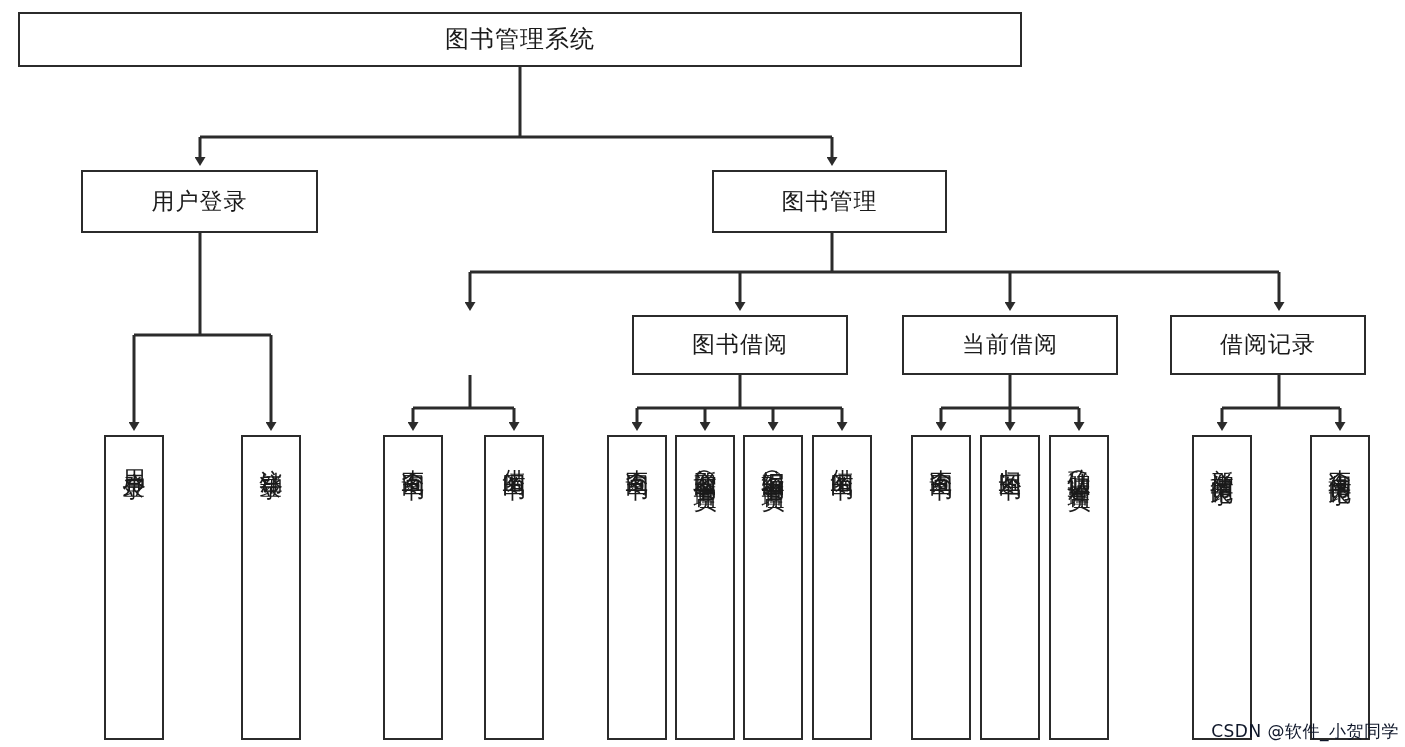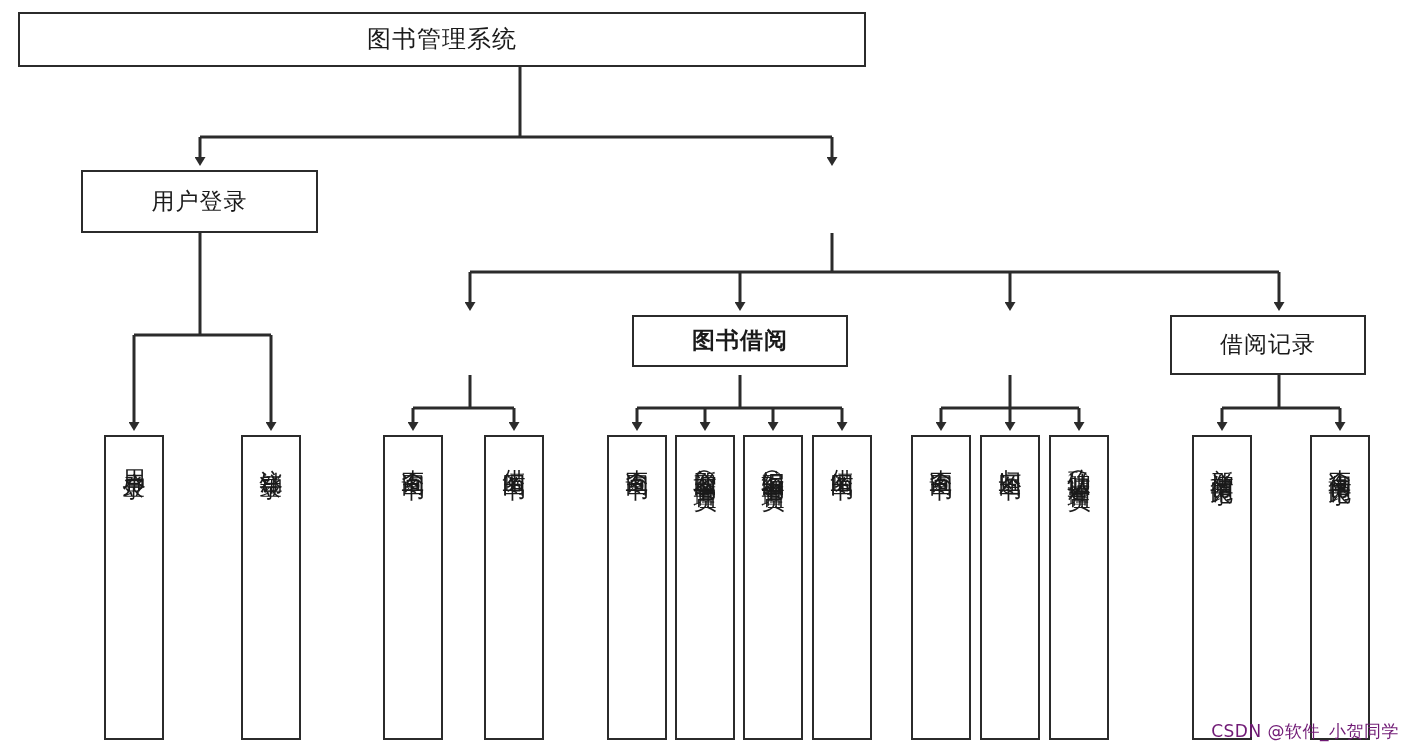--- a/index.html
+++ b/index.html
@@ -57,21 +57,21 @@
     display: block;
   }
   .leaf-g2 .vtext, .leaf-g3 .vtext {
     letter-spacing: 3px;
   }
   #watermark {
     position: absolute;
     right: 6px;
     bottom: 4px;
     font-size: 17px;
-    color: #701a75;
+    color: #0f172a;
     letter-spacing: 0.5px;
     white-space: nowrap;
     pointer-events: none;
   }
 </style>
 </head>
 <body>
 
 <div id="canvas">
 
@@ -118,30 +118,36 @@
       <path d="M1010,408 L1010,423" marker-end="url(#arrow)"></path>
       <path d="M1079,408 L1079,423" marker-end="url(#arrow)"></path>
 
       <path d="M1279,375 L1279,408"></path>
       <path d="M1222,408 L1340,408"></path>
       <path d="M1222,408 L1222,423" marker-end="url(#arrow)"></path>
       <path d="M1340,408 L1340,423" marker-end="url(#arrow)"></path>
     </g>
   </svg>
 
-  <div class="node horiz root" style="left:18px; top:12px; width:848px; height:55px;">
+  <div class="node horiz root" style="left:18px; top:12px; width:1004px; height:55px;">
     <span>图书管理系统</span>
   </div>
 
   <div class="node horiz" style="left:81px; top:170px; width:237px; height:63px;">
     <span>用户登录</span>
   </div>
+  <div class="node horiz" style="left:712px; top:170px; width:235px; height:63px;">
+    <span>图书管理</span>
+  </div>
 
-  <div class="node horiz" style="left:632px; top:315px; width:216px; height:52px;font-weight:bold;">
+  <div class="node horiz" style="left:632px; top:315px; width:216px; height:60px;">
     <span>图书借阅</span>
+  </div>
+  <div class="node horiz" style="left:902px; top:315px; width:216px; height:60px;">
+    <span>当前借阅</span>
   </div>
   <div class="node horiz" style="left:1170px; top:315px; width:196px; height:60px;">
     <span>借阅记录</span>
   </div>
 
   <div class="node leaf leaf-g1" style="left:104px; top:435px; width:60px; height:305px;">
     <span class="vtext">用户登录</span>
   </div>
   <div class="node leaf leaf-g1" style="left:241px; top:435px; width:60px; height:305px;">
     <span class="vtext">注销登录</span>

